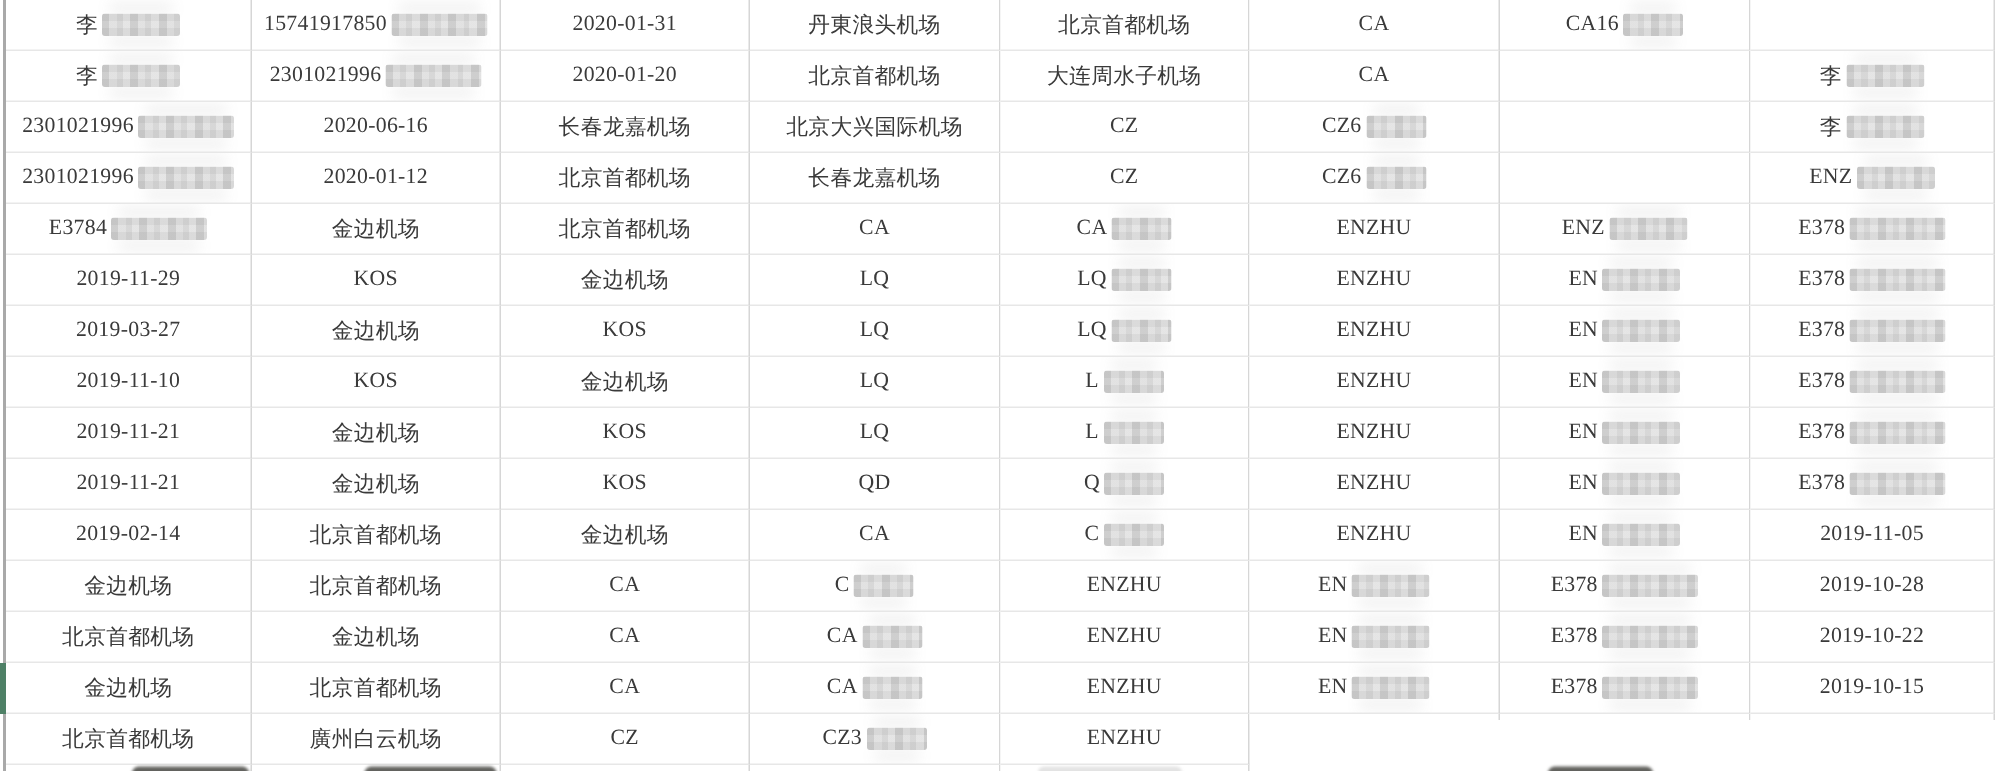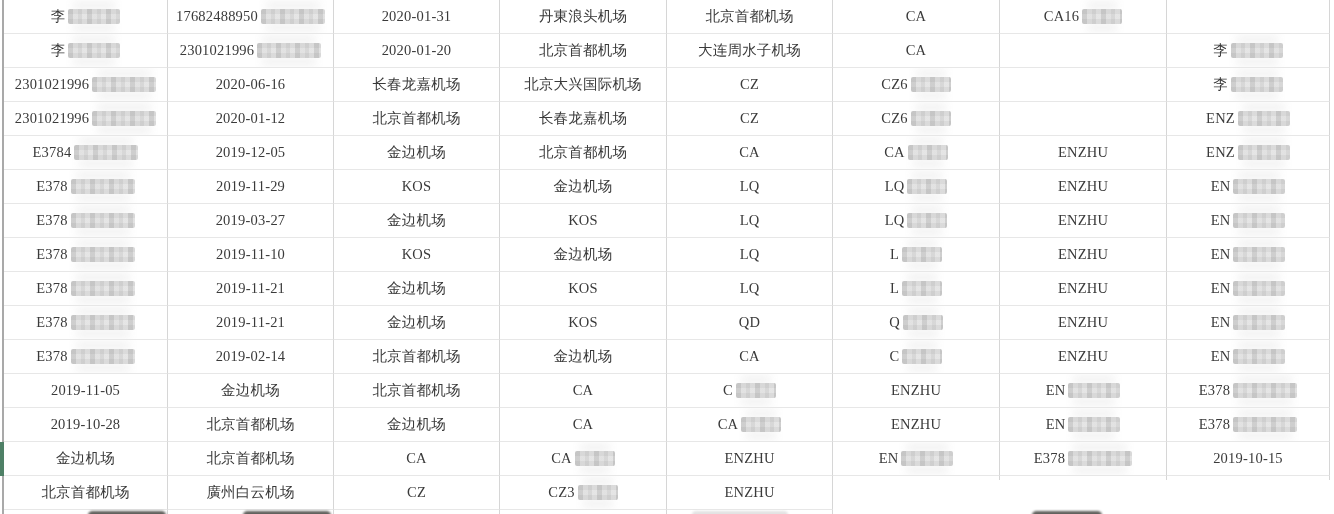--- a/index.html
+++ b/index.html
@@ -56,21 +56,21 @@
 <div class="sheet">
   <div class="left-border"></div>
   <div class="selection-marker"></div>
 
   <div class="grid" id="grid">
       <div class="cell">
         <span>李</span>
         <span class="px w-name"></span>
       </div>
       <div class="cell">
-        <span>17682488950</span>
+        <span>15741917850</span>
         <span class="px w-id"></span>
       </div>
       <div class="cell">
         <span>2020-01-31</span>
       </div>
       <div class="cell">
         <span>丹東浪头机场</span>
       </div>
       <div class="cell">
         <span>北京首都机场</span>
@@ -164,23 +164,20 @@
       </div>
       <div class="cell">
         <span>ENZ</span>
         <span class="px w-name"></span>
       </div>
       <div class="cell">
         <span>E3784</span>
         <span class="px w-id"></span>
       </div>
       <div class="cell">
-        <span>2019-12-05</span>
-      </div>
-      <div class="cell">
         <span>金边机场</span>
       </div>
       <div class="cell">
         <span>北京首都机场</span>
       </div>
       <div class="cell">
         <span>CA</span>
       </div>
       <div class="cell">
         <span>CA</span>
@@ -401,20 +398,23 @@
       <div class="cell">
         <span>ENZHU</span>
       </div>
       <div class="cell">
         <span>EN</span>
         <span class="px w-name"></span>
       </div>
       <div class="cell">
         <span>E378</span>
         <span class="px w-id"></span>
+      </div>
+      <div class="cell">
+        <span>2019-10-22</span>
       </div>
       <div class="cell">
         <span>金边机场</span>
       </div>
       <div class="cell">
         <span>北京首都机场</span>
       </div>
       <div class="cell">
         <span>CA</span>
       </div>

